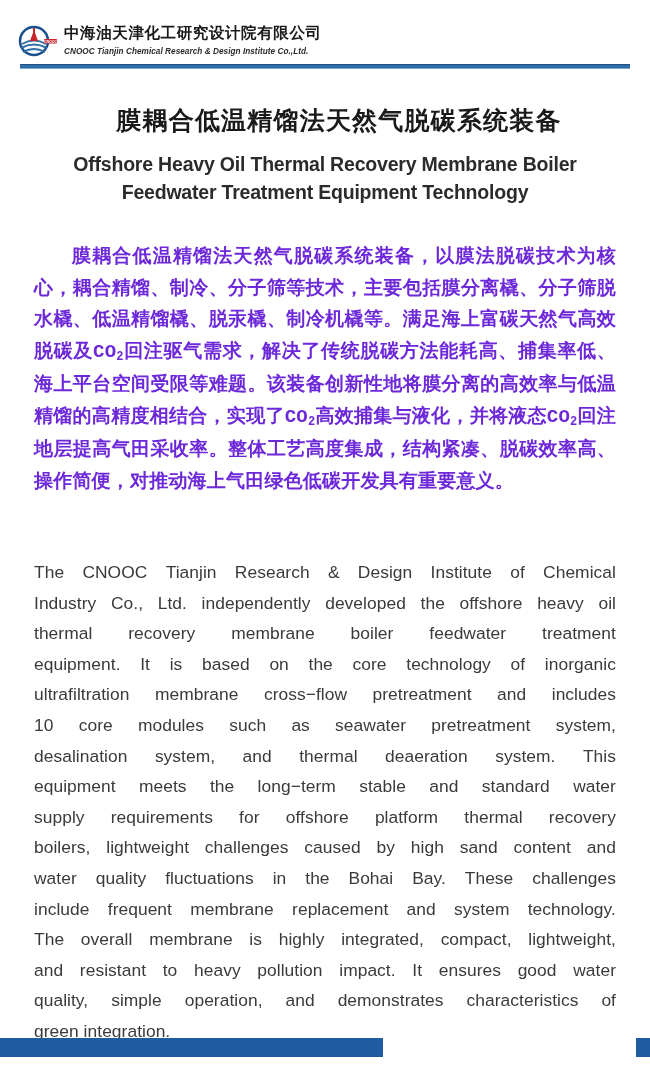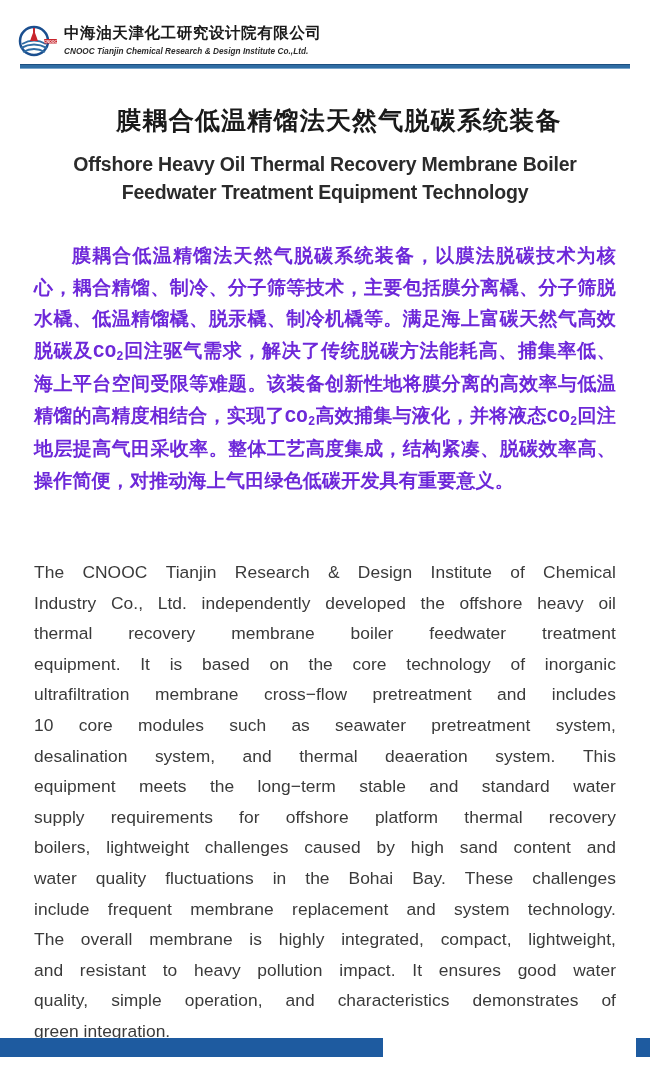--- a/index.html
+++ b/index.html
@@ -373,22 +373,22 @@
       <span>It</span>
       <span>ensures</span>
       <span>good</span>
       <span>water</span>
     </div>
     <div class="ln spread">
       <span>quality,</span>
       <span>simple</span>
       <span>operation,</span>
       <span>and</span>
+      <span>demonstrates</span>
       <span>characteristics</span>
-      <span>demonstrates</span>
       <span>of</span>
     </div>
     <div class="ln">green integration.</div>
   </div>
 
 <div class="footer">
   <div class="footer-bar-left"></div>
   <div class="footer-bar-right"></div>
 </div>
 

